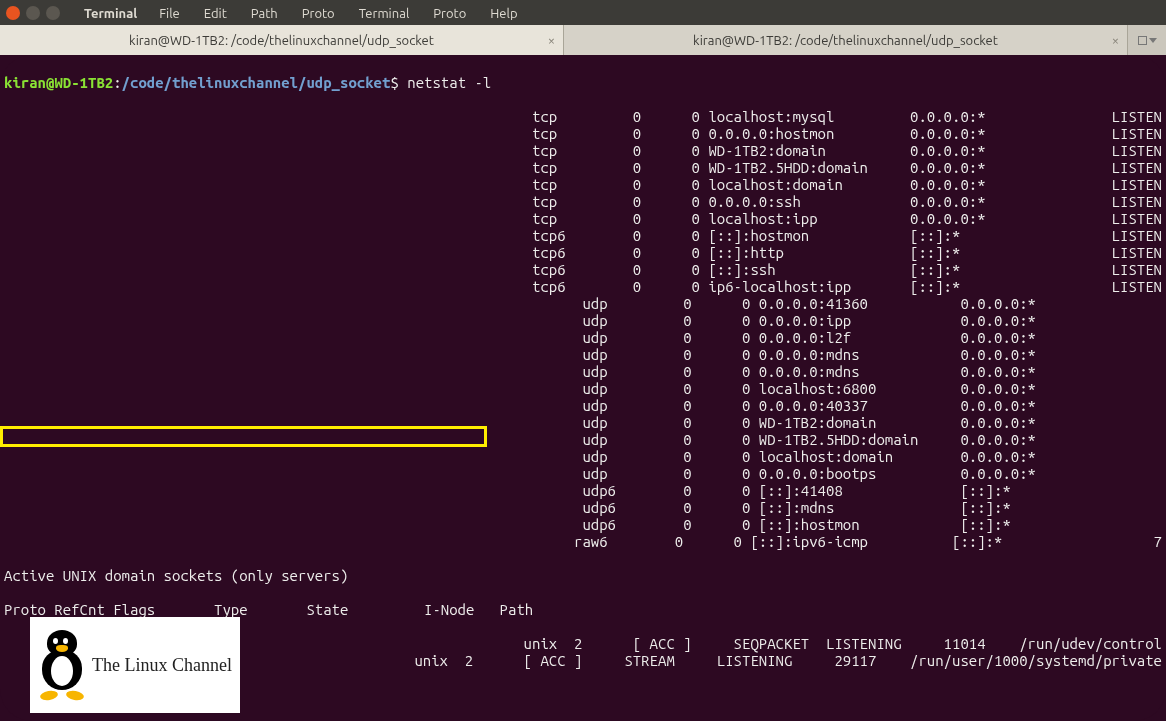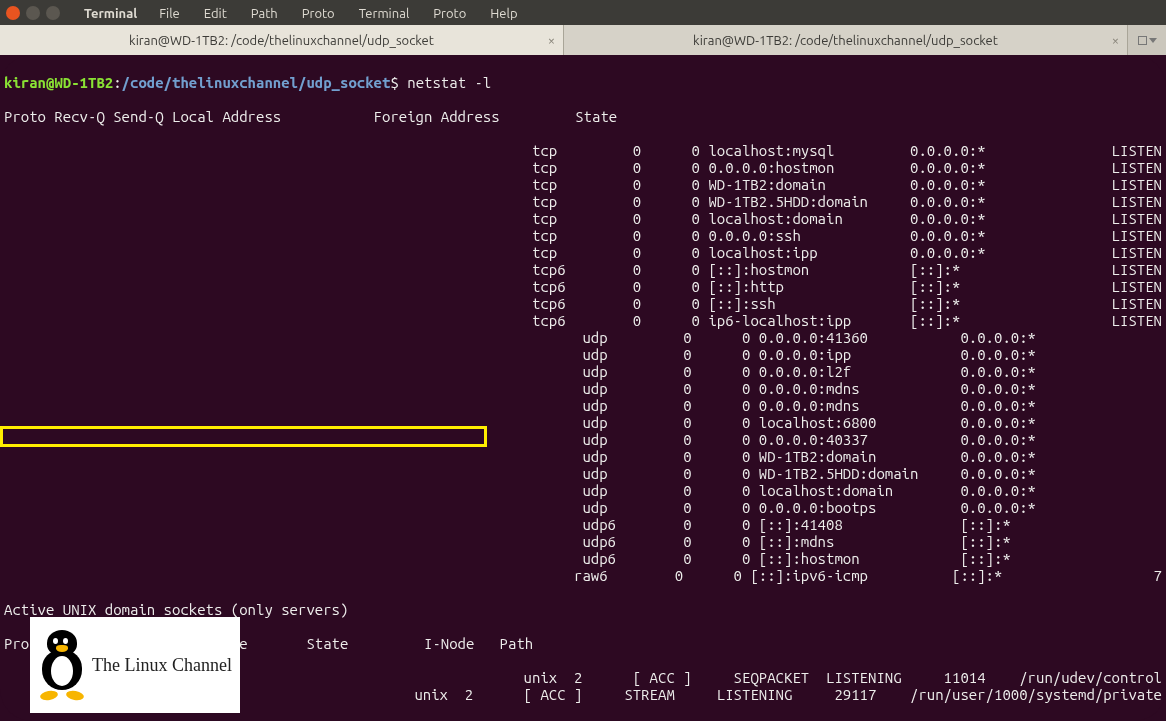--- a/index.html
+++ b/index.html
@@ -166,21 +166,20 @@
     <span class="close">×</span>
   </div>
   <div class="tab-new">
     <span class="sq"></span>
       <span class="tri"></span>
   </div>
 </div>
 
 <div class="terminal">
 <div class="row"><span class="prompt-user">kiran@WD-1TB2</span><span class="prompt-sep">:</span><span class="prompt-path">/code/thelinuxchannel/udp_socket</span><span class="prompt-sep">$</span> <span class="cmd">netstat -l</span></div>
-<div class="row">Proto Recv-Q Send-Q Local Address           Foreign Address         State</div>
 <div class="rows" id="netstat-rows"><div class="row">tcp         0      0 localhost:mysql         0.0.0.0:*               LISTEN</div><div class="row">tcp         0      0 0.0.0.0:hostmon         0.0.0.0:*               LISTEN</div><div class="row">tcp         0      0 WD-1TB2:domain          0.0.0.0:*               LISTEN</div><div class="row">tcp         0      0 WD-1TB2.5HDD:domain     0.0.0.0:*               LISTEN</div><div class="row">tcp         0      0 localhost:domain        0.0.0.0:*               LISTEN</div><div class="row">tcp         0      0 0.0.0.0:ssh             0.0.0.0:*               LISTEN</div><div class="row">tcp         0      0 localhost:ipp           0.0.0.0:*               LISTEN</div><div class="row">tcp6        0      0 [::]:hostmon            [::]:*                  LISTEN</div><div class="row">tcp6        0      0 [::]:http               [::]:*                  LISTEN</div><div class="row">tcp6        0      0 [::]:ssh                [::]:*                  LISTEN</div><div class="row">tcp6        0      0 ip6-localhost:ipp       [::]:*                  LISTEN</div><div class="row">udp         0      0 0.0.0.0:41360           0.0.0.0:*               </div><div class="row">udp         0      0 0.0.0.0:ipp             0.0.0.0:*               </div><div class="row">udp         0      0 0.0.0.0:l2f             0.0.0.0:*               </div><div class="row">udp         0      0 0.0.0.0:mdns            0.0.0.0:*               </div><div class="row">udp         0      0 0.0.0.0:mdns            0.0.0.0:*               </div><div class="row">udp         0      0 localhost:6800          0.0.0.0:*               </div><div class="row">udp         0      0 0.0.0.0:40337           0.0.0.0:*               </div><div class="row">udp         0      0 WD-1TB2:domain          0.0.0.0:*               </div><div class="row">udp         0      0 WD-1TB2.5HDD:domain     0.0.0.0:*               </div><div class="row">udp         0      0 localhost:domain        0.0.0.0:*               </div><div class="row">udp         0      0 0.0.0.0:bootps          0.0.0.0:*               </div><div class="row">udp6        0      0 [::]:41408              [::]:*                  </div><div class="row">udp6        0      0 [::]:mdns               [::]:*                  </div><div class="row">udp6        0      0 [::]:hostmon            [::]:*                  </div><div class="row">raw6        0      0 [::]:ipv6-icmp          [::]:*                  7</div></div>
 <div class="row">Active UNIX domain sockets (only servers)</div>
 <div class="row">Proto RefCnt Flags       Type       State         I-Node   Path</div>
 <div class="rows" id="unix-rows"><div class="row">unix  2      [ ACC ]     SEQPACKET  LISTENING     11014    /run/udev/control</div><div class="row">unix  2      [ ACC ]     STREAM     LISTENING     29117    /run/user/1000/systemd/private</div></div>
 
 <div class="highlight-box"></div>
 <div class="annotation">
 </div>
 
 <div class="watermark">

